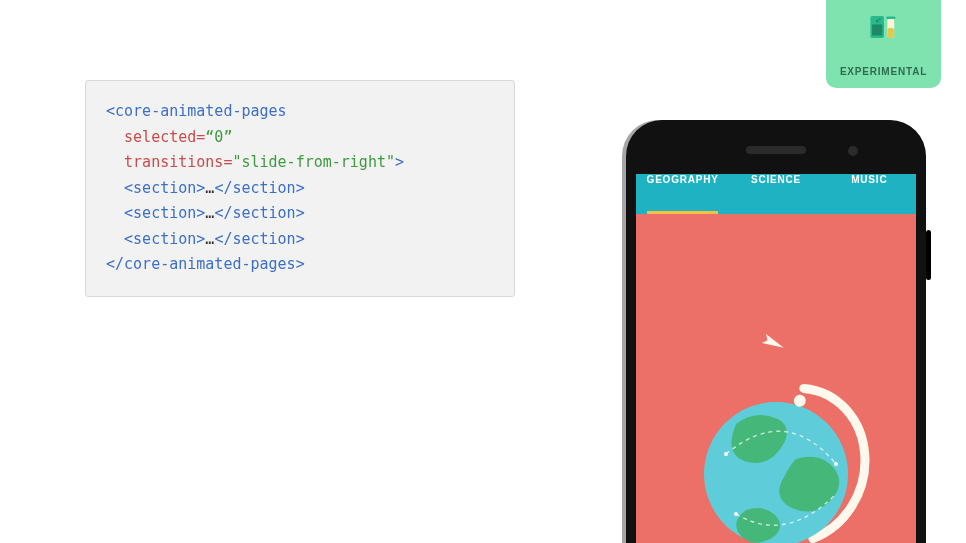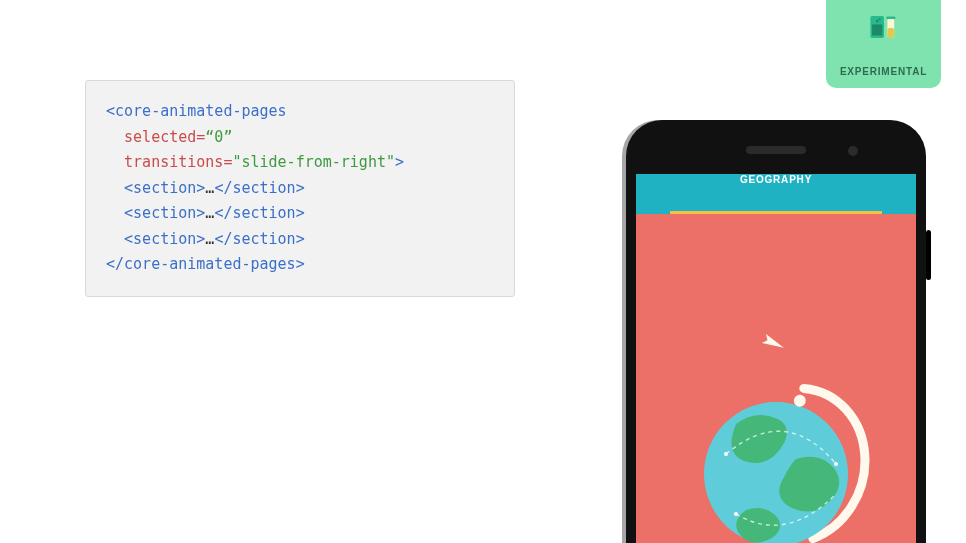--- a/index.html
+++ b/index.html
@@ -196,20 +196,26 @@
 </div>
 
 <div class="phone">
   <div class="earpiece"></div>
   <div class="camdot"></div>
   <div class="screen">
     <div class="tabs">
       <div class="tab active">
           <span>GEOGRAPHY</span>
         </div>
+      <div class="tab">
+          <span>SCIENCE</span>
+        </div>
+      <div class="tab">
+          <span>MUSIC</span>
+        </div>
     </div>
 
     <div class="globe-area">
       <svg viewBox="0 0 200 320">
 
         <g transform="translate(90,10) rotate(25)">
           <path d="M0 0 L22 5 L0 10 L4 5 Z" fill="#fff8ec"></path>
         </g>
 
         <path d="M100 60 A70 78 0 0 1 155 200" stroke="#fff8ec" stroke-width="9" fill="none" stroke-linecap="round" transform="rotate(18 100 150)"></path>

